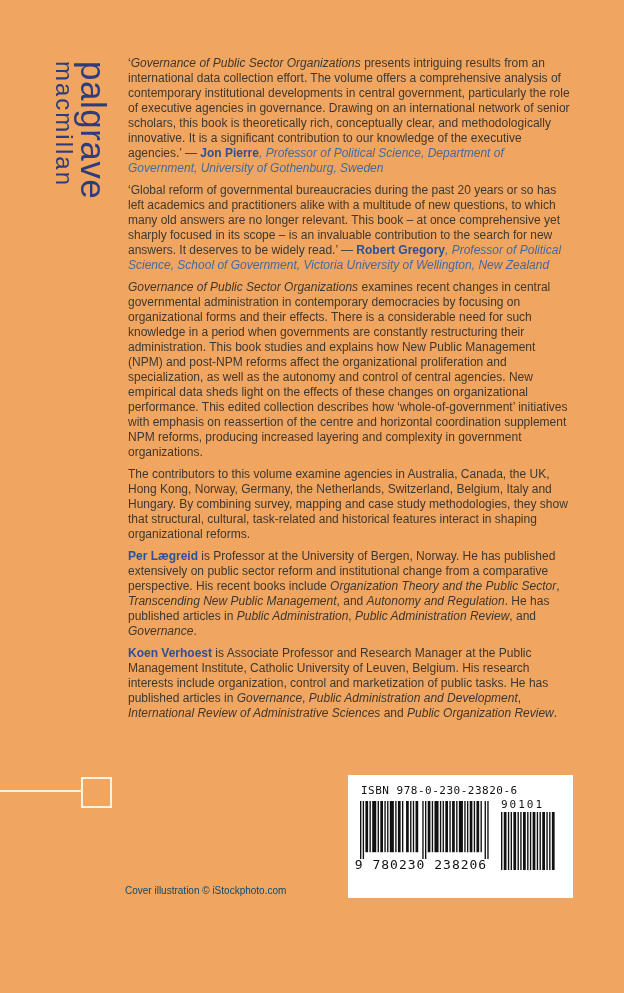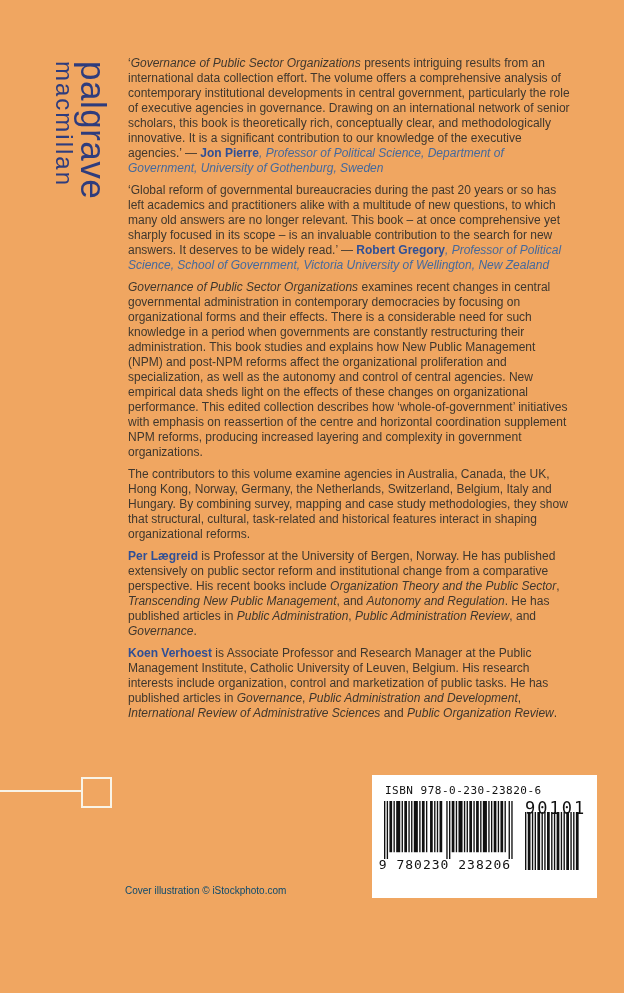--- a/index.html
+++ b/index.html
@@ -48,41 +48,40 @@
   
   .credit {
     position:absolute; left:125px; top:885px;
     font-size:10px; color:#0c4a6e;
   }
 
   
   .barcode-panel {
     position:absolute; left:348px; top:775px; width:225px; height:123px;
     background:#ffffff;
-    margin-left:24px;
   }
   .isbn-label {
     position:absolute; left:13px; top:9px;
     font-family:"DejaVu Sans Mono", monospace;
     font-size:11px; letter-spacing:0.5px; color:#111;
     white-space:nowrap;
   }
   .ean-bars {
     position:absolute; left:12px; top:26px; width:130px; height:58px;
   }
   .ean-number {
     position:absolute; left:2px; top:82px; width:142px;
     font-family:"DejaVu Sans Mono", monospace;
     font-size:13px; color:#111; letter-spacing:1px;
     white-space:nowrap; text-align:center;
   }
   .addon-number {
     position:absolute; left:153px; top:23px; width:56px;
     font-family:"DejaVu Sans Mono", monospace;
-    font-size:17px; color:#111; letter-spacing:2px;
+    font-size:11px; color:#111; letter-spacing:2px;
     white-space:nowrap;
   }
   .addon-bars {
     position:absolute; left:153px; top:37px; width:55px; height:58px;
   }
 
   
   .website-bar {
     position:absolute; left:348px; top:908px; width:225px; height:28px;
     background:#a7a7a7;

